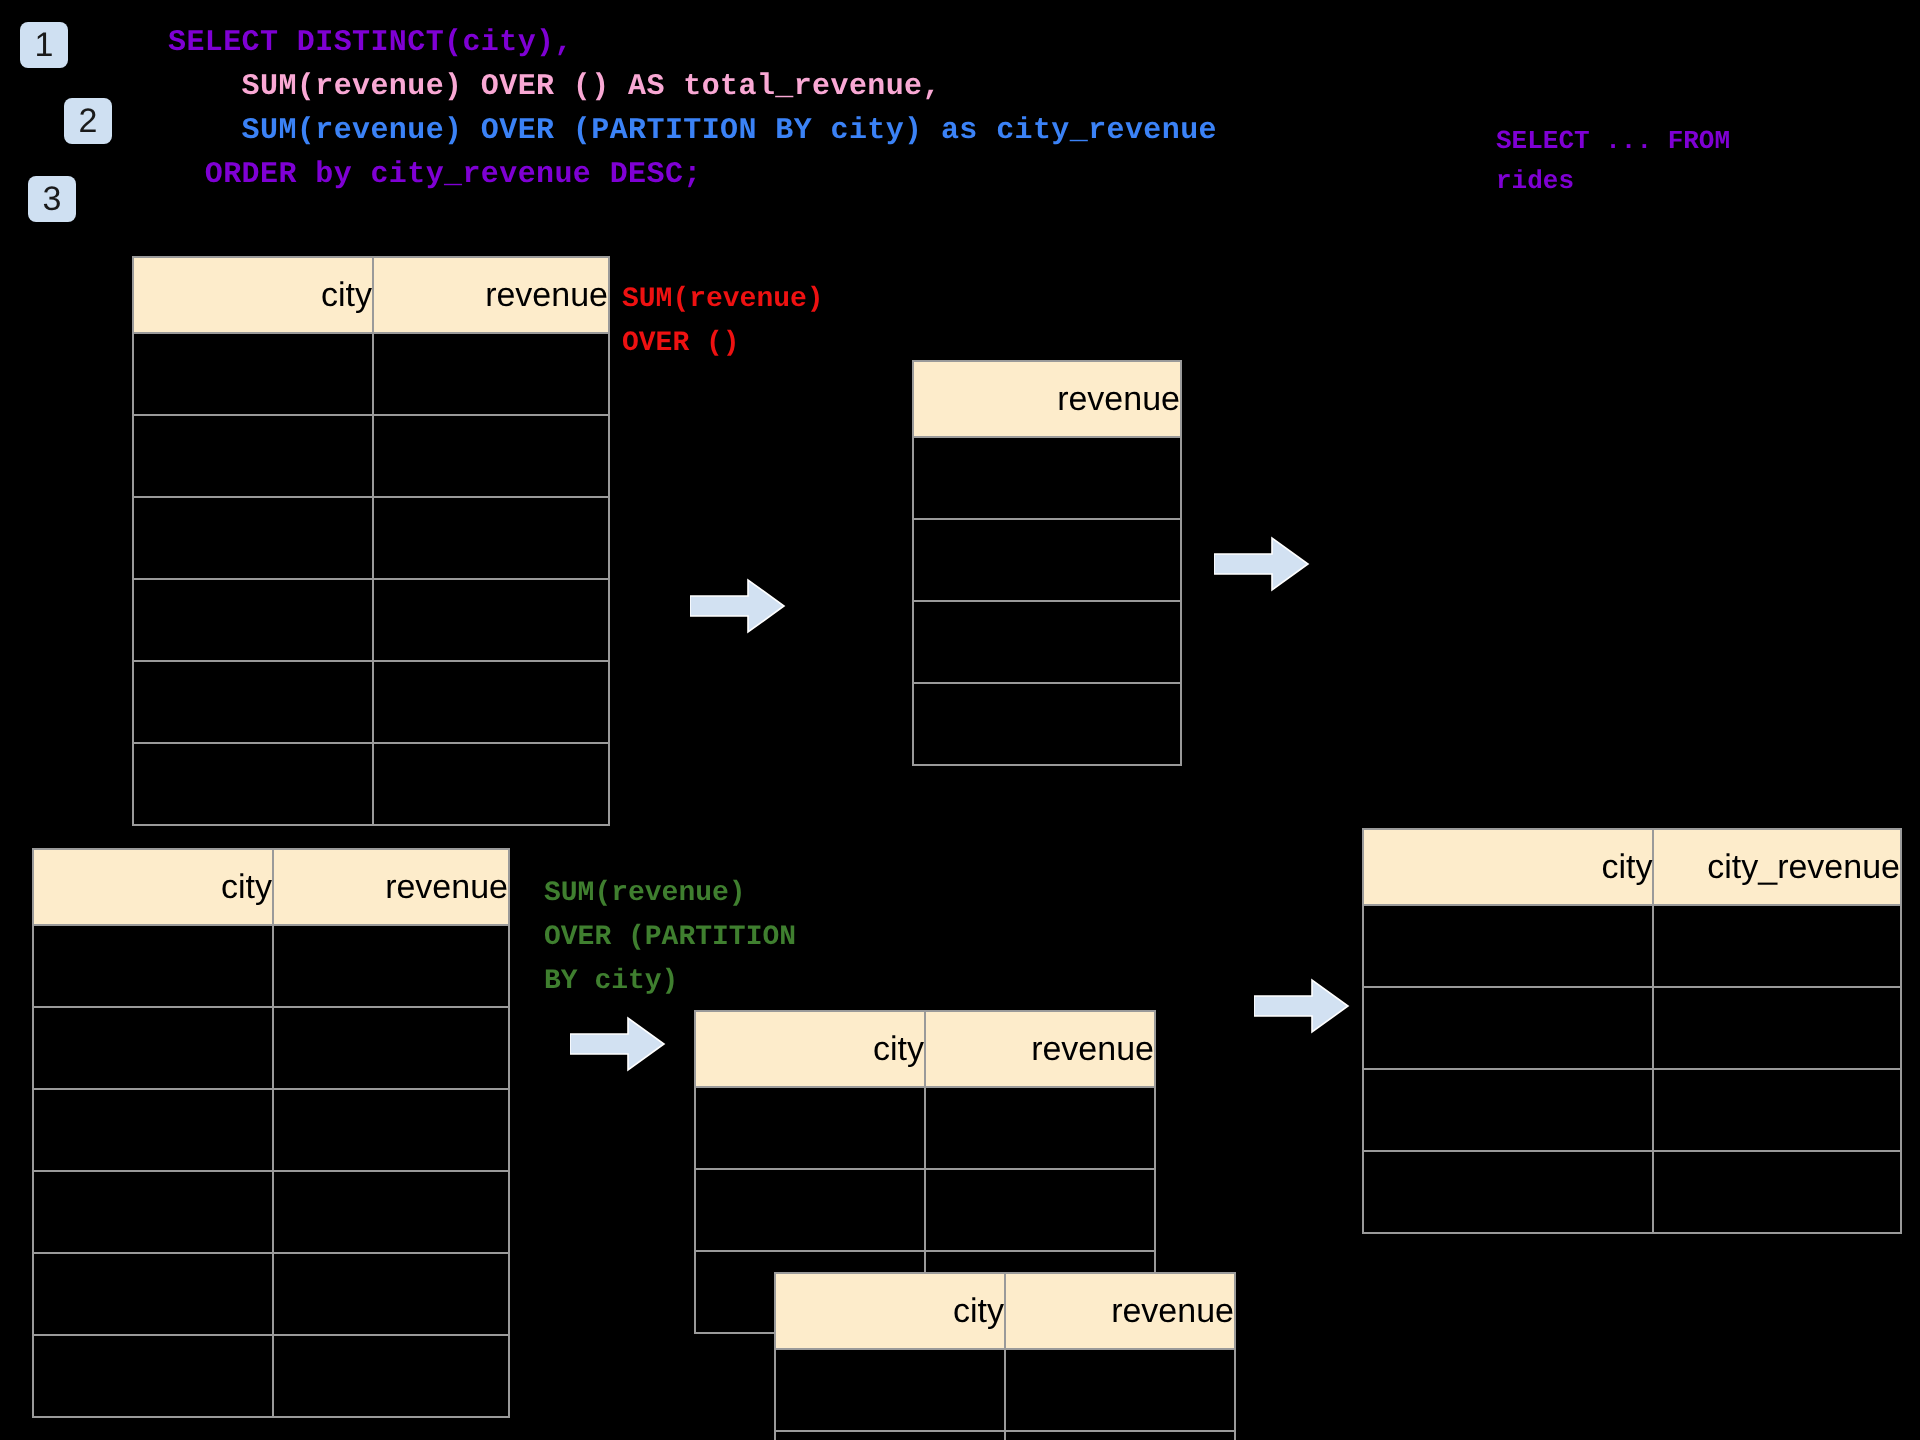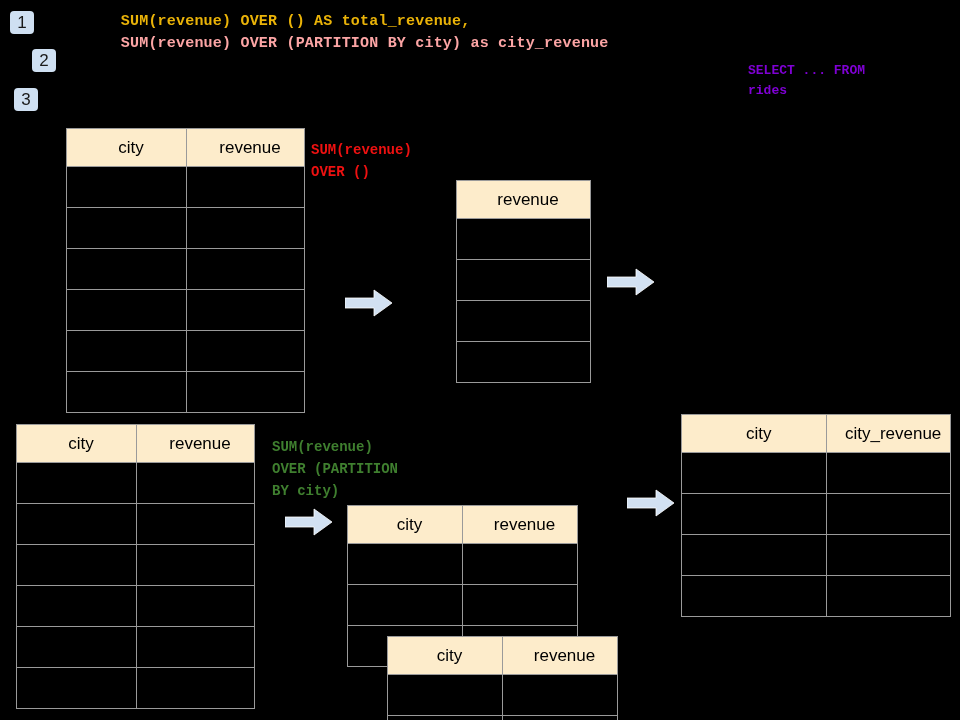--- a/index.html
+++ b/index.html
@@ -35,22 +35,22 @@
   .sql {
     position: absolute;
     font-family: "Liberation Mono", monospace;
     font-size: 15px;
     line-height: 22px;
     white-space: pre;
     font-weight: bold;
     letter-spacing: 0.2px;
   }
   .sql-purple { color: #7f00d4; }
-  .sql-red    { color: #eab308; }
-  .sql-green  { color: #fca5a5; }
+  .sql-red    { color: #f9a8d4; }
+  .sql-green  { color: #3b82f6; }
 
   
   .sql-note {
     position: absolute;
     font-family: "Liberation Mono", monospace;
     font-size: 13px;
     line-height: 20px;
     font-weight: bold;
     white-space: pre;
   }
@@ -79,21 +79,21 @@
     border: 1px solid #9a9a9a;
     padding: 0;
     margin: 0;
   }
   .tbl th {
     background: #fdeccb;
     color: #000000;
     font-family: "Liberation Sans", sans-serif;
     font-size: 17px;
     font-weight: normal;
-    text-align: center;
+    text-align: right;
     padding-left: 9px;
     height: 38px;
     box-sizing: border-box;
   }
   .tbl td {
     background: #000000;
     height: 41px;
     box-sizing: border-box;
   }
 
@@ -106,21 +106,21 @@
 <body>
 
 <div id="canvas">
 
   <div id="badges-layer">
       <div class="badge" style="left: 10px; top: 11px;">1</div>
       <div class="badge" style="left: 32px; top: 49px;">2</div>
       <div class="badge" style="left: 14px; top: 88px;">3</div>
     </div>
 
-  <div id="sql-layer" class="sql" style="left:84px; top:11px;"><div class="sql-red">    SUM(revenue) OVER () AS total_revenue,</div><div class="sql-green">    SUM(revenue) OVER (PARTITION BY city) as city_revenue</div></div>
+  <div id="sql-layer" class="sql" style="left:84px; top:11px;"><div class="sql-purple">SELECT DISTINCT(city),</div><div class="sql-red">    SUM(revenue) OVER () AS total_revenue,</div><div class="sql-green">    SUM(revenue) OVER (PARTITION BY city) as city_revenue</div><div class="sql-purple">  ORDER by city_revenue DESC;</div></div>
 
   <div id="sql-side-note" class="sql-note note-purple" style="left:748px; top:37px;">SELECT ... FROM
 rides</div>
 
   <div id="annot-layer">
       <div class="annot annot-red" style="left: 311px; top: 139px;">SUM(revenue)
 OVER ()</div>
       <div class="annot annot-green" style="left: 272px; top: 436px;">SUM(revenue)
 OVER (PARTITION
 BY city)</div>

